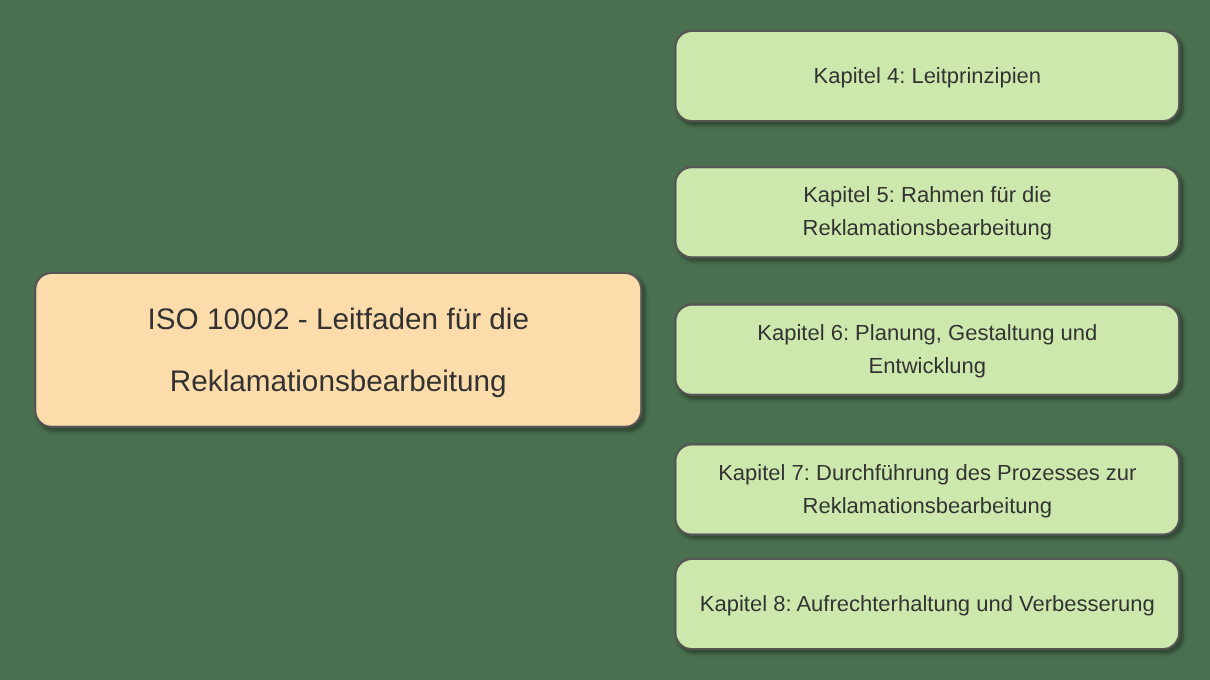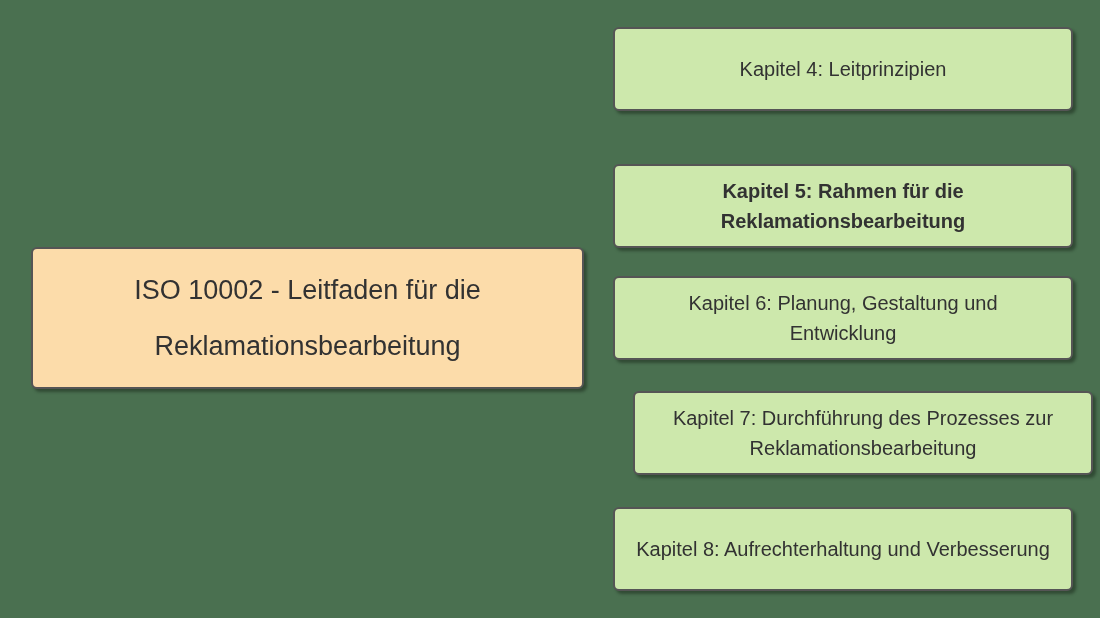--- a/index.html
+++ b/index.html
@@ -12,21 +12,21 @@
     width: 1100px;
     height: 618px;
     background: #4a7050;
     font-family: "Liberation Sans", sans-serif;
     overflow: hidden;
   }
   .box {
     position: absolute;
     box-sizing: border-box;
     border: 2px solid #555555;
-    border-radius: 6px;
+    border-radius: 16px;
     box-shadow: 3px 3px 3px rgba(20, 30, 20, 0.45);
     display: flex;
     align-items: center;
     justify-content: center;
     text-align: center;
     color: #323232;
   }
   .title-box {
     left: 31px;
     top: 247px;
@@ -40,23 +40,23 @@
   .chapter-box {
     left: 613px;
     width: 460px;
     height: 84px;
     background: #cde8ac;
     font-size: 20px;
     line-height: 30px;
     padding: 0 20px;
   }
   .chapter-box.c0 { top: 27px; }
-  .chapter-box.c1 { top: 164px; font-weight: bold; }
+  .chapter-box.c1 { top: 151px; }
   .chapter-box.c2 { top: 276px; }
-  .chapter-box.c3 { top: 391px; margin-left: 20px; }
+  .chapter-box.c3 { top: 403px; }
   .chapter-box.c4 { top: 507px; }
 </style>
 </head>
 <body>
 
 <div class="canvas">
 
   <div class="box title-box">
     <span>ISO 10002 - Leitfaden für die Reklamationsbearbeitung</span>
   </div>

